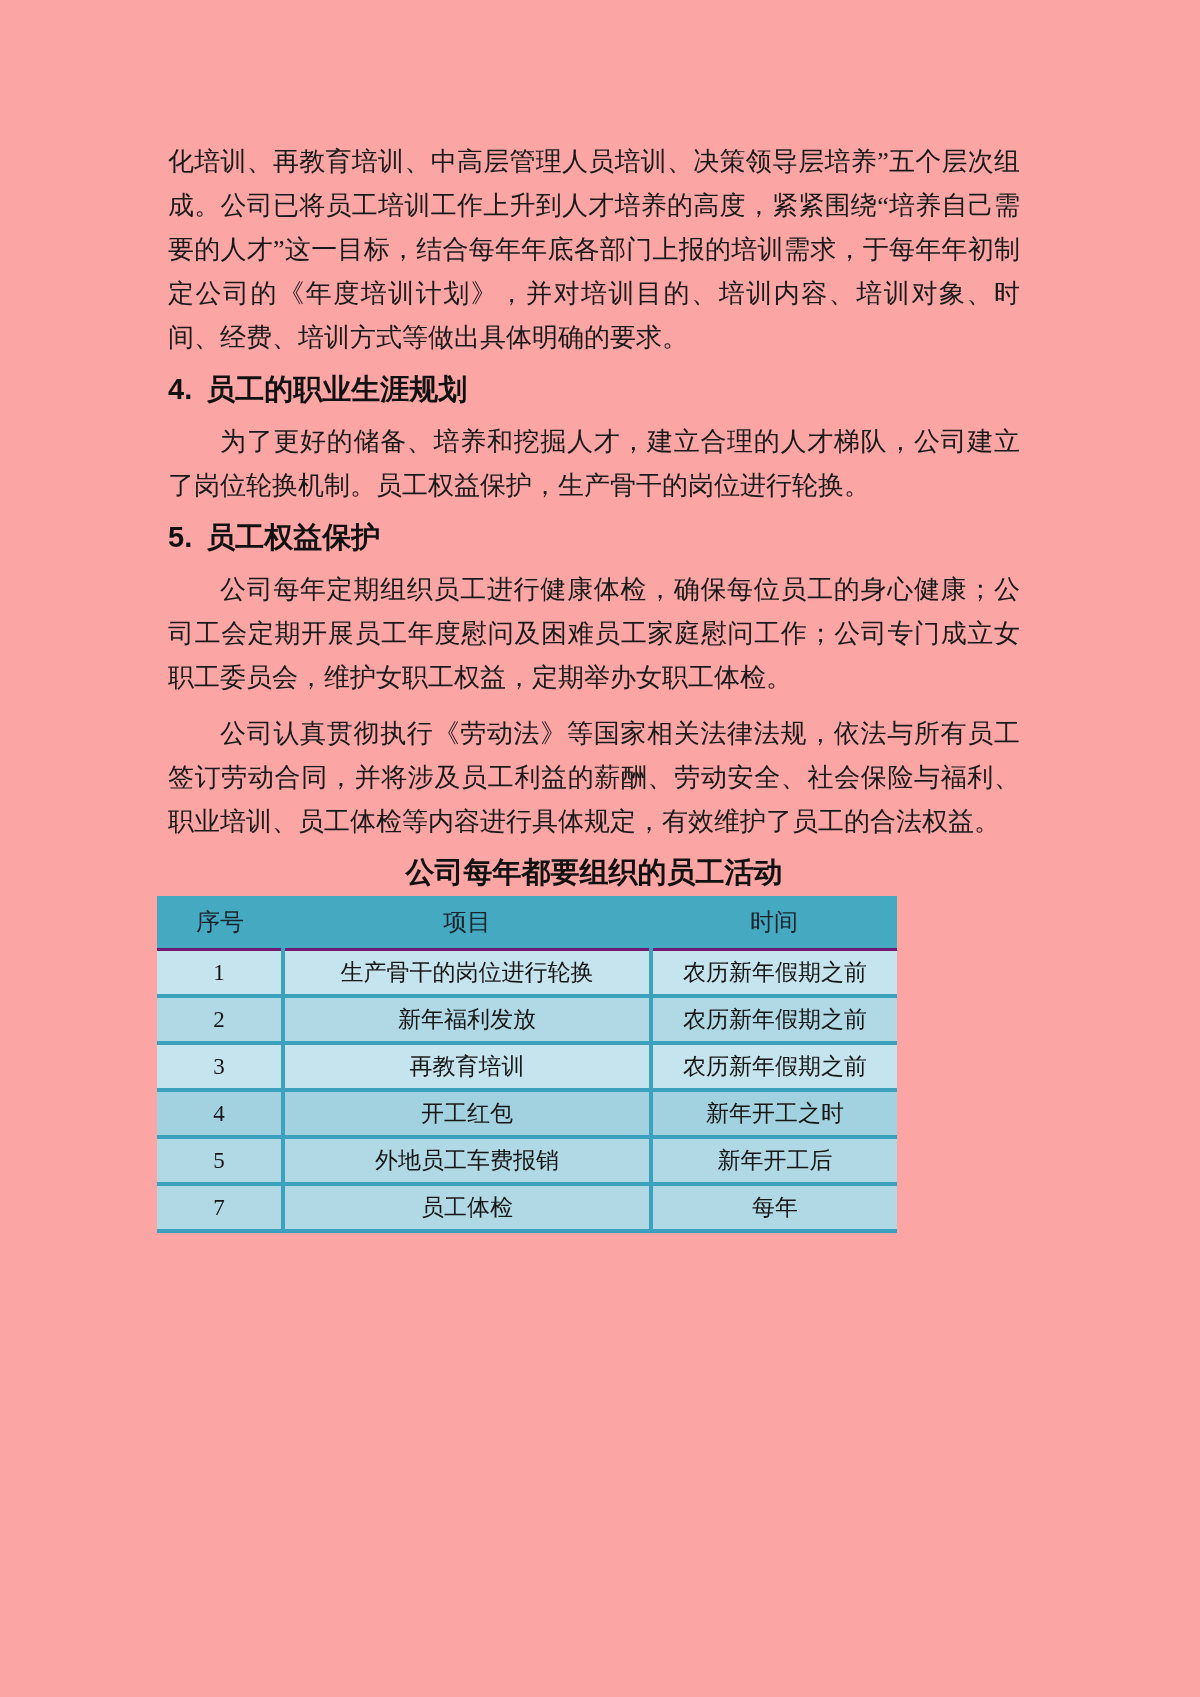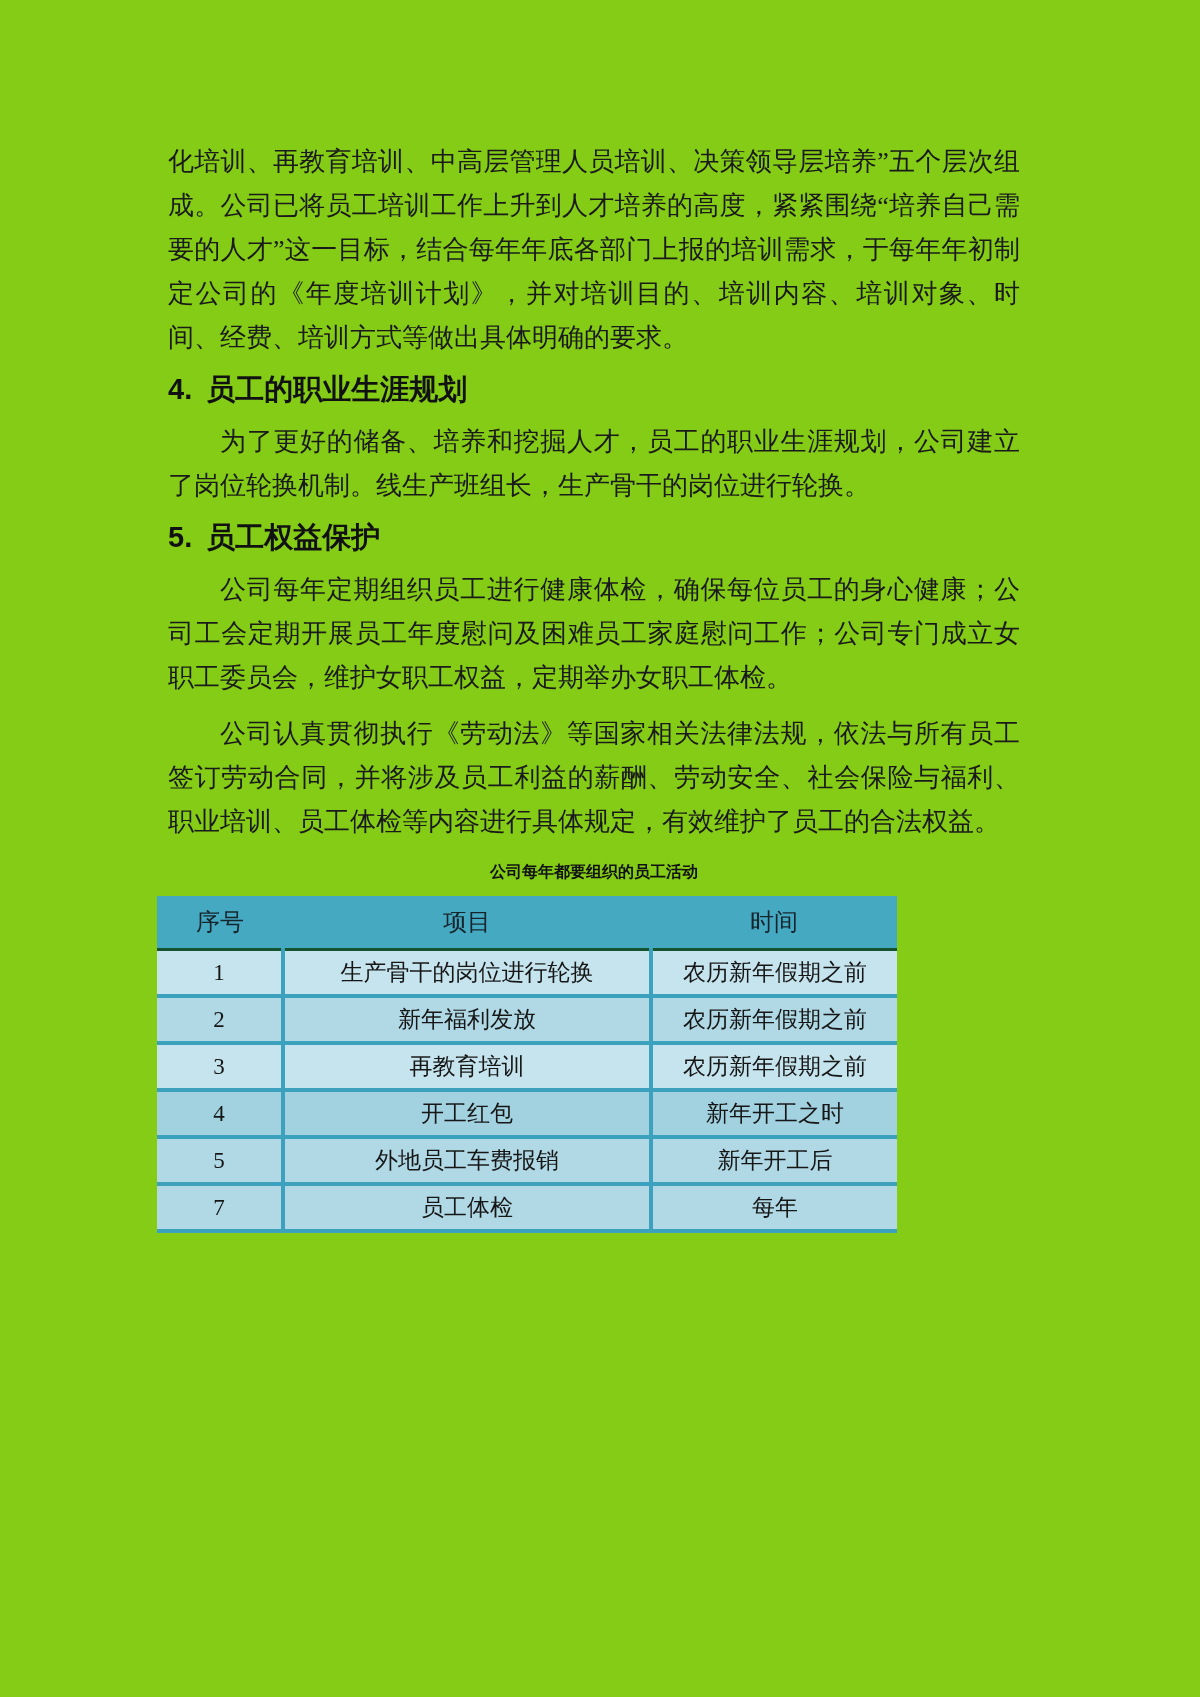--- a/index.html
+++ b/index.html
@@ -4,21 +4,21 @@
 <style>
   html, body {
     margin: 0;
     padding: 0;
     background: #ffffff;
   }
   .page {
     position: relative;
     width: 1200px;
     height: 1697px;
-    background: #84cc16;
+    background: #fca5a5;
     overflow: hidden;
     font-family: "Liberation Serif", "DejaVu Serif", serif;
     color: #1a1a1a;
   }
   .content {
     position: absolute;
     top: 140px;
     left: 168px;
     width: 852px;
   }
@@ -38,21 +38,21 @@
     font-family: "Liberation Sans", "DejaVu Sans", sans-serif;
     font-weight: bold;
     font-size: 29px;
     line-height: 34px;
     margin: 8px 0 14px 0;
     color: #111111;
   }
   .table-title {
     font-family: "Liberation Sans", "DejaVu Sans", sans-serif;
     font-weight: bold;
-    font-size: 16px;
+    font-size: 29px;
     line-height: 32px;
     text-align: center;
     margin: 4px 0 8px 0;
     color: #111111;
   }
   table.activities {
     border-collapse: collapse;
     width: 740px;
     margin-left: -11px;
     table-layout: fixed;
@@ -62,21 +62,21 @@
   table.activities col.c-time { width: 246px; }
   table.activities thead th {
     background: #45a9c2;
     height: 52px;
     font-size: 24px;
     font-weight: normal;
     color: #16242c;
     text-align: center;
     vertical-align: middle;
     border: none;
-    border-bottom: 3px solid #14532d;
+    border-bottom: 3px solid #701a75;
     padding: 0;
   }
   table.activities tbody td {
     height: 43px;
     font-size: 23px;
     text-align: center;
     vertical-align: middle;
     border: 4px solid #3ba1bd;
     padding: 0;
     color: #161616;
@@ -104,21 +104,21 @@
 <div class="page">
   <div class="content">
 
     <p class="para">化培训、再教育培训、中高层管理人员培训、决策领导层培养”五个层次组成。公司已将员工培训工作上升到人才培养的高度，紧紧围绕“培养自己需要的人才”这一目标，结合每年年底各部门上报的培训需求，于每年年初制定公司的《年度培训计划》，并对培训目的、培训内容、培训对象、时间、经费、培训方式等做出具体明确的要求。</p>
 
     <div class="section-heading">
       <span>4.</span>
       <span>员工的职业生涯规划</span>
     </div>
 
-    <p class="para indent">为了更好的储备、培养和挖掘人才，员工的职业生涯规划，公司建立了岗位轮换机制。线生产班组长，生产骨干的岗位进行轮换。</p>
+    <p class="para indent">为了更好的储备、培养和挖掘人才，建立合理的人才梯队，公司建立了岗位轮换机制。员工权益保护，生产骨干的岗位进行轮换。</p>
 
     <div class="section-heading">
       <span>5.</span>
       <span>员工权益保护</span>
     </div>
 
     <p class="para indent">公司每年定期组织员工进行健康体检，确保每位员工的身心健康；公司工会定期开展员工年度慰问及困难员工家庭慰问工作；公司专门成立女职工委员会，维护女职工权益，定期举办女职工体检。</p>
     <p class="para indent">公司认真贯彻执行《劳动法》等国家相关法律法规，依法与所有员工签订劳动合同，并将涉及员工利益的薪酬、劳动安全、社会保险与福利、职业培训、员工体检等内容进行具体规定，有效维护了员工的合法权益。</p>
 
     <div class="table-title">公司每年都要组织的员工活动</div>

